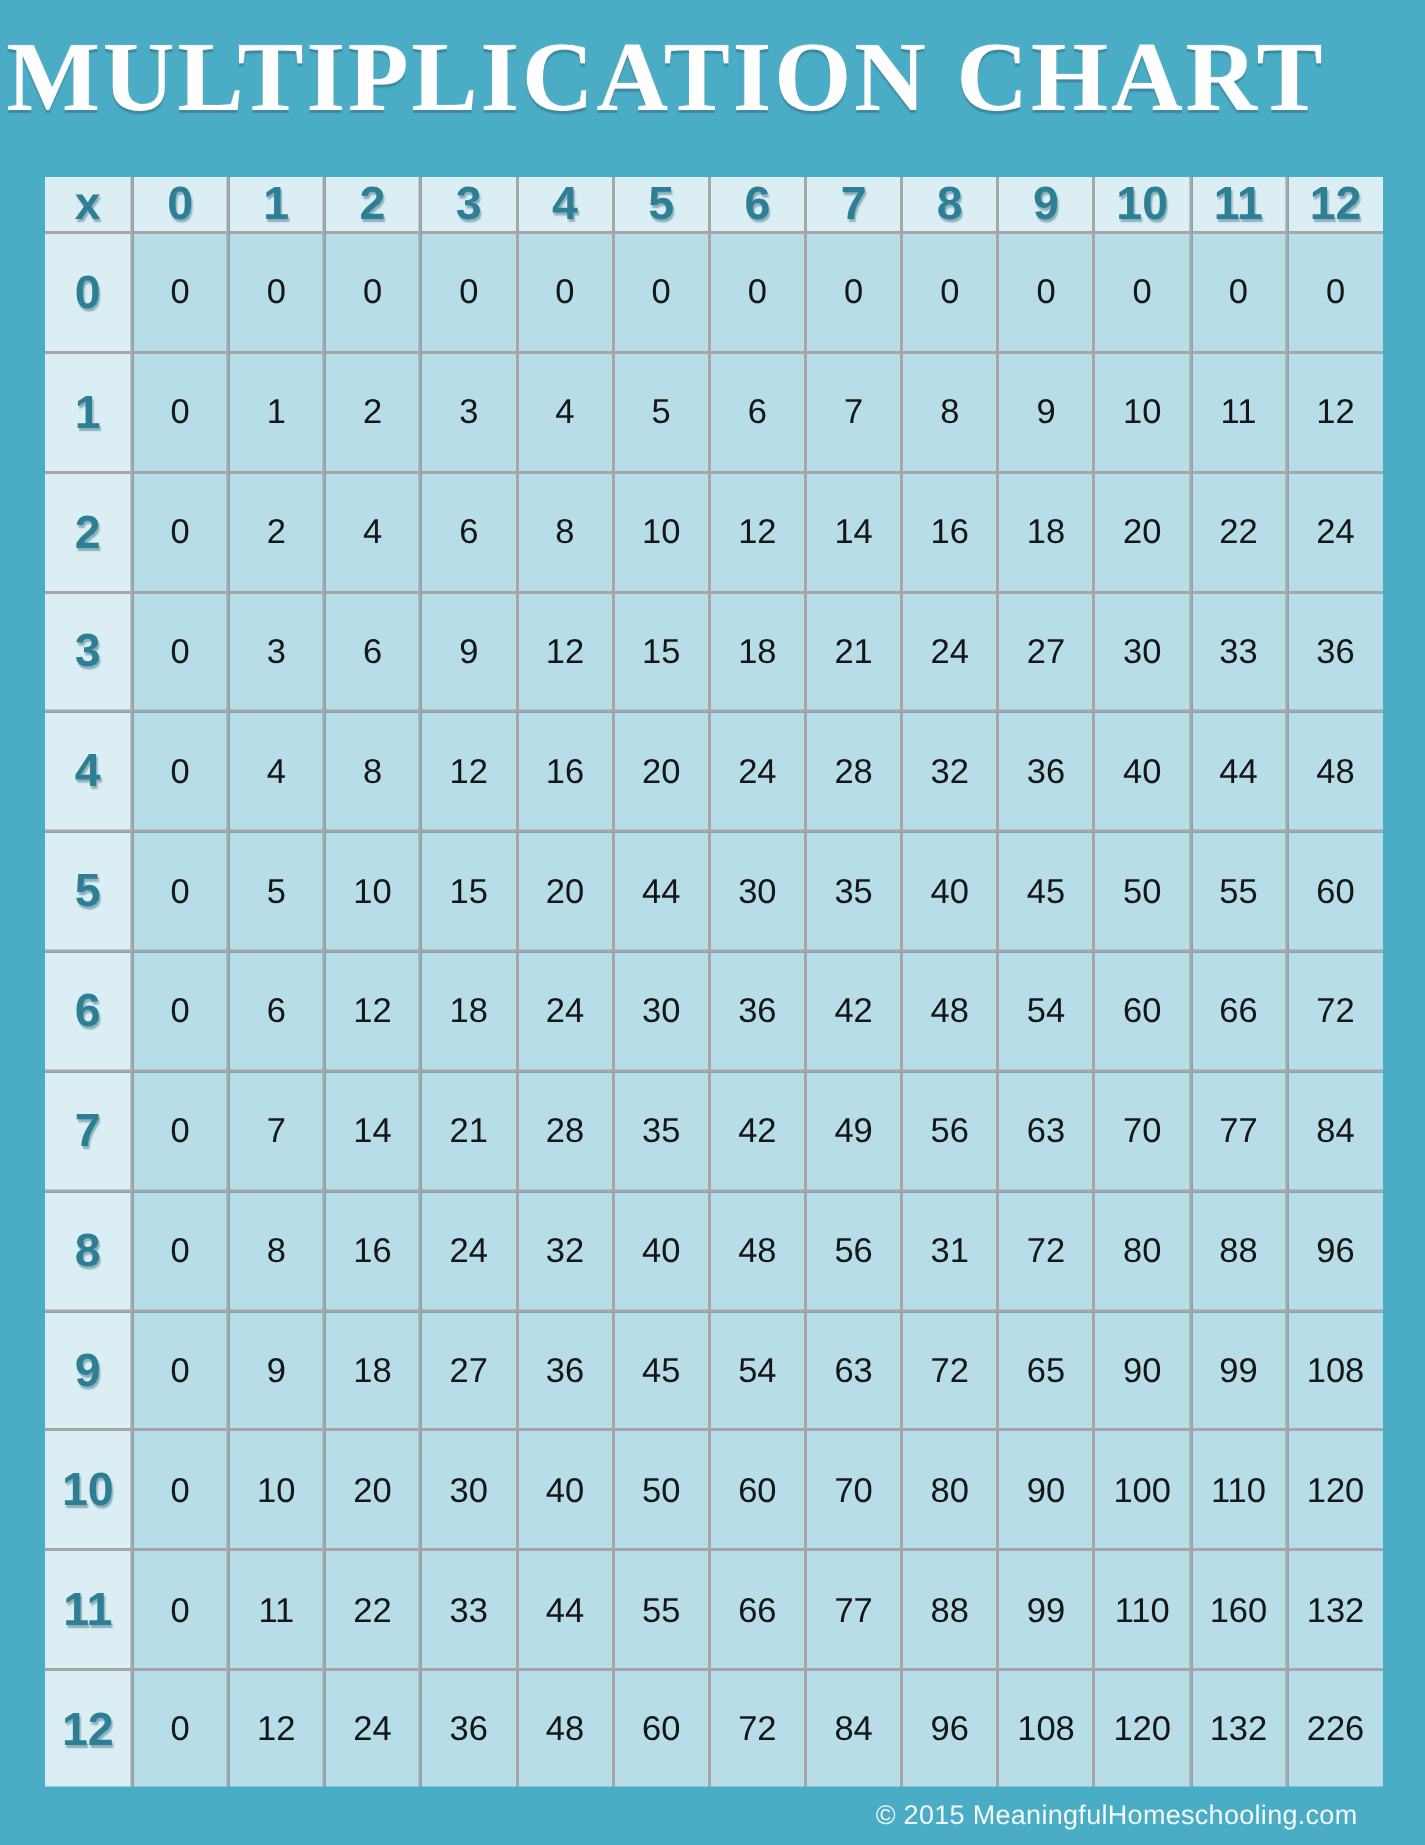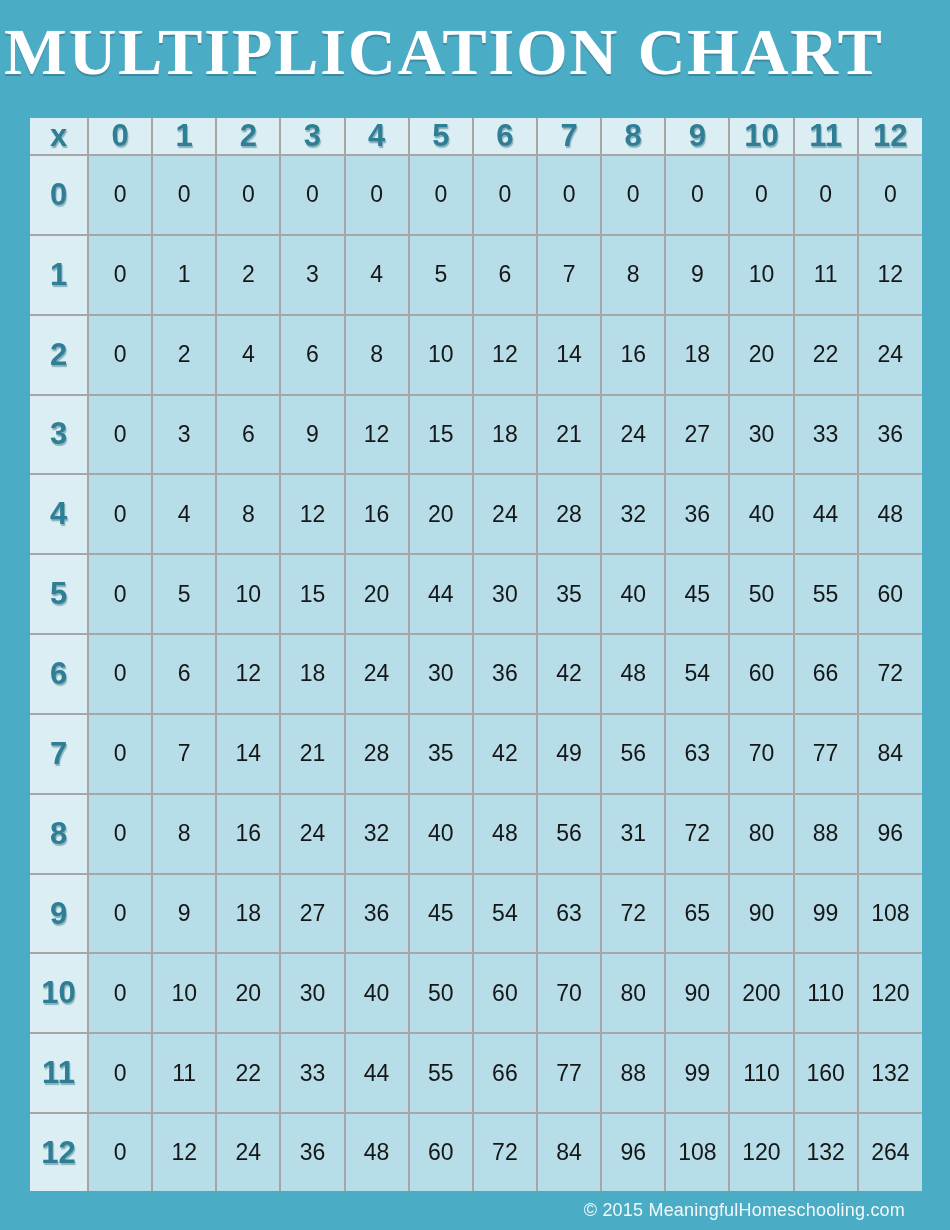--- a/index.html
+++ b/index.html
@@ -257,21 +257,21 @@
           <td>0</td>
           <td>10</td>
           <td>20</td>
           <td>30</td>
           <td>40</td>
           <td>50</td>
           <td>60</td>
           <td>70</td>
           <td>80</td>
           <td>90</td>
-          <td>200</td>
+          <td>100</td>
           <td>110</td>
           <td>120</td>
         </tr>
         <tr>
           <th>11</th>
           <td>0</td>
           <td>11</td>
           <td>22</td>
           <td>33</td>
           <td>44</td>
@@ -291,19 +291,19 @@
           <td>24</td>
           <td>36</td>
           <td>48</td>
           <td>60</td>
           <td>72</td>
           <td>84</td>
           <td>96</td>
           <td>108</td>
           <td>120</td>
           <td>132</td>
-          <td>264</td>
+          <td>226</td>
         </tr>
       </tbody>
   </table>
 
   <div class="footer">© 2015 MeaningfulHomeschooling.com</div>
 </div>
 
 </body></html>

